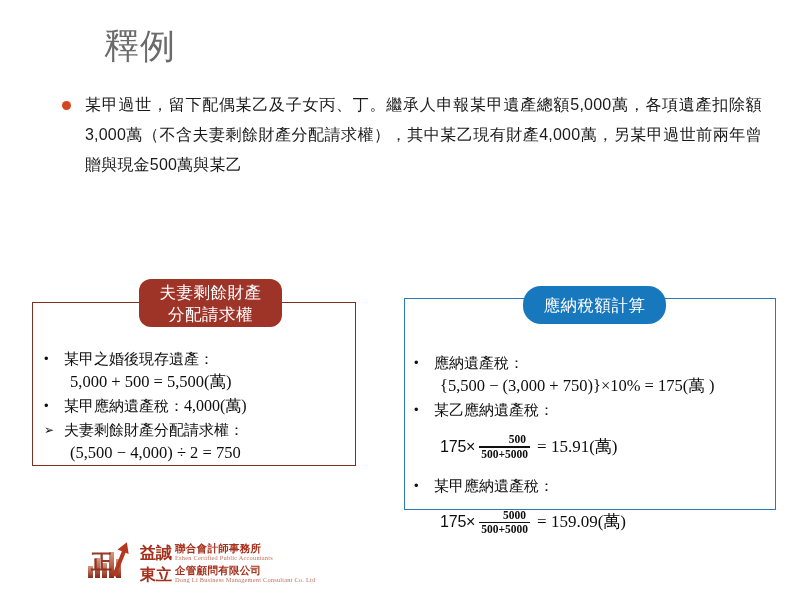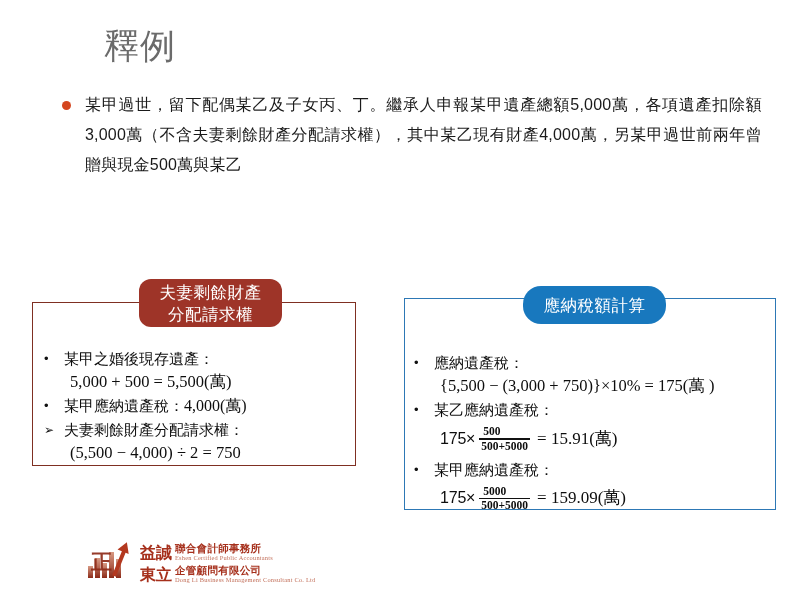--- a/index.html
+++ b/index.html
@@ -175,22 +175,22 @@
     white-space: nowrap;
   }
   .frac-line .lead {
     font-family: "Liberation Sans", sans-serif;
     font-size: 16px;
     letter-spacing: -0.2px;
   }
   .frac {
     display: inline-flex;
     flex-direction: column;
-    align-items: flex-start;
-    margin: 4px 4px;
+    align-items: flex-end;
+    margin: 12px 4px;
     vertical-align: middle;
   }
   .frac .num {
     font-size: 11.5px;
     line-height: 13px;
     font-weight: bold;
     font-family: "Liberation Serif", serif;
     padding: 0 4px;
   }
   .frac .bar {

